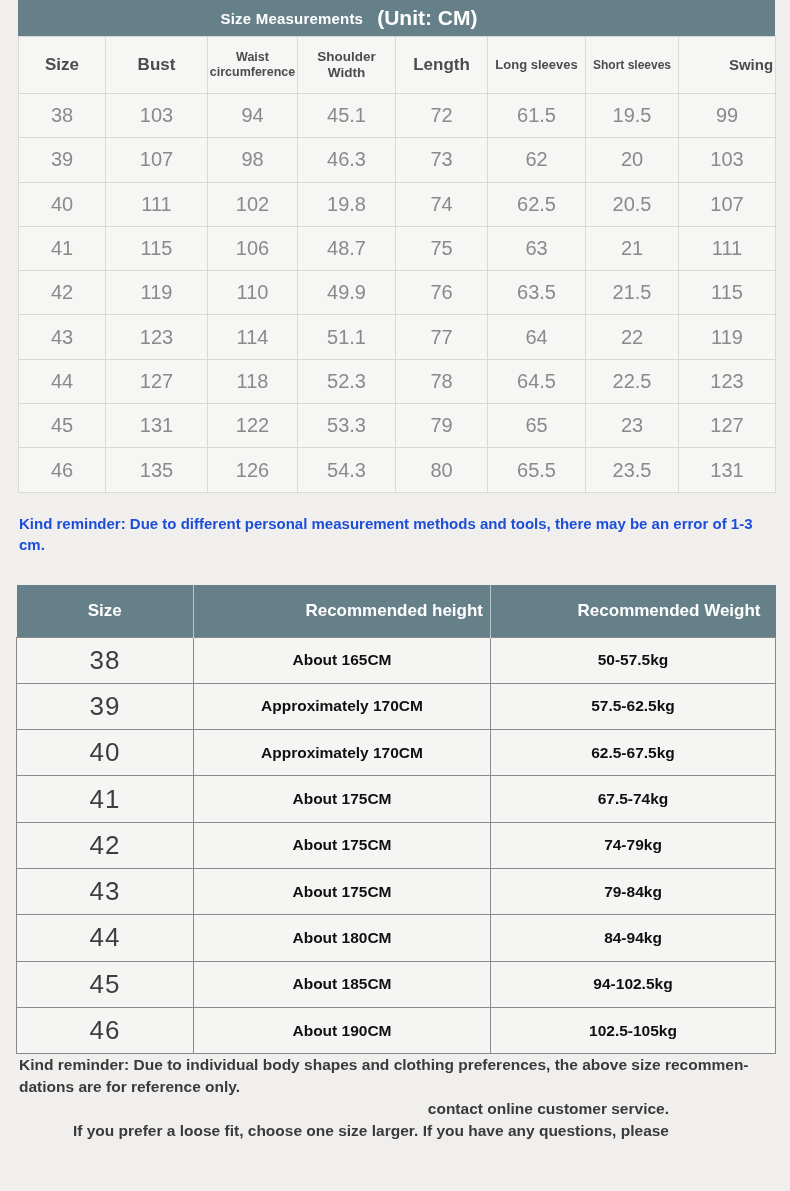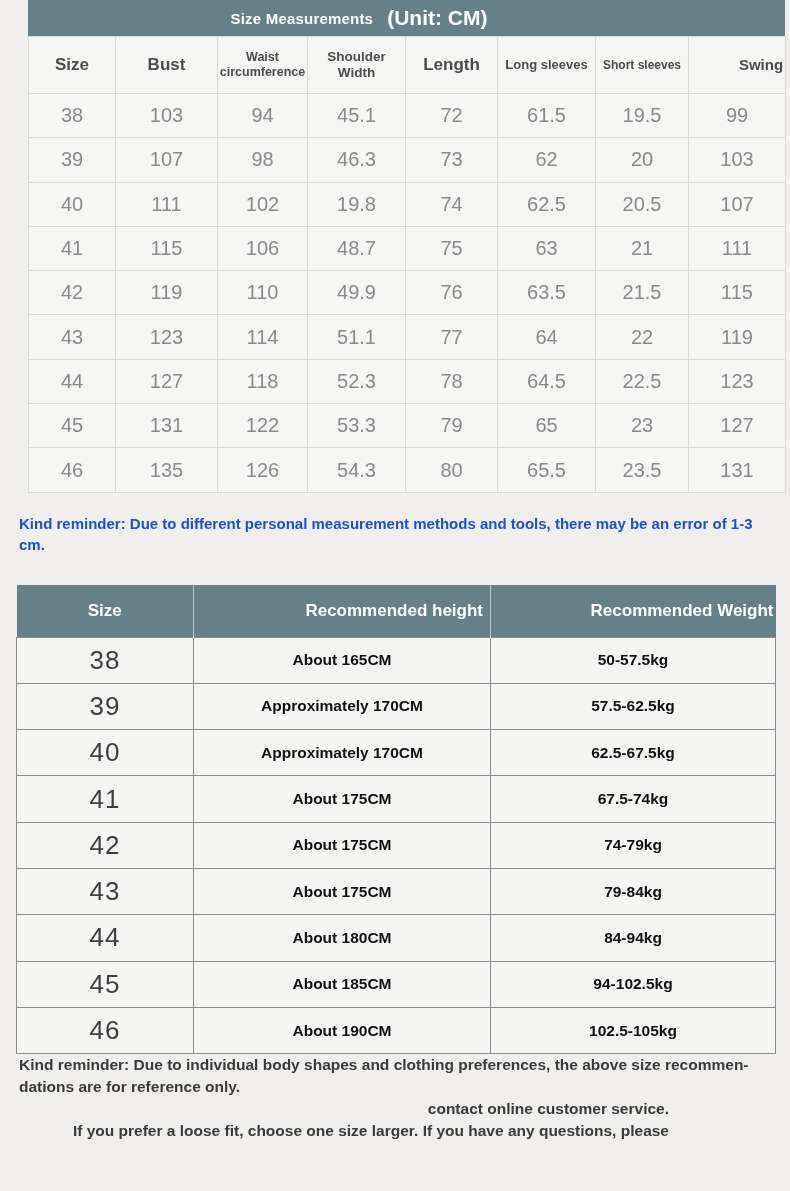--- a/index.html
+++ b/index.html
@@ -5,21 +5,21 @@
   :root { --accent: #66808a; }
   * { margin:0; padding:0; box-sizing:border-box; }
   html,body { background:#f0efed; }
   .page {
     position:relative; width:790px; height:1191px;
     background:#f0efed; overflow:hidden;
     font-family:"Liberation Sans", sans-serif;
   }
 
   
-  .mwrap { position:absolute; left:28px; top:0; width:757px; }
+  .mwrap { position:absolute; left:18px; top:0; width:757px; }
   .mtitle {
     height:36px; background:var(--accent); color:#fff;
     display:flex; align-items:center; justify-content:center;
     gap:14px; padding-right:95px;
   }
   .mtitle .t1 { font-size:15px; font-weight:700; letter-spacing:.2px; }
   .mtitle .t2 { font-size:21px; font-weight:700; }
 
   table.mt {
     width:100%; border-collapse:collapse; table-layout:fixed;
@@ -49,21 +49,21 @@
   
   .rwrap { position:absolute; left:16px; top:585px; width:759px; }
   table.rt { width:100%; border-collapse:collapse; table-layout:fixed; }
   table.rt thead th {
     background:var(--accent); color:#fff; height:52px;
     font-size:17px; font-weight:700; text-align:center; vertical-align:middle;
     border:none; border-left:1px solid rgba(255,255,255,.55);
   }
   table.rt thead th:first-child { border-left:none; }
   table.rt thead th.rh-height { text-align:right; padding-right:7px; }
-  table.rt thead th.rh-weight { text-align:right; padding-right:2px; }
+  table.rt thead th.rh-weight { text-align:right; padding-right:15px; }
   table.rt tbody td {
     border:1px solid #8a8a8a; background:#f5f5f4; text-align:center;
     vertical-align:middle; height:46.3px;
   }
   table.rt tbody td.size { font-size:26px; color:#3e3e3e; font-weight:400; letter-spacing:1px; }
   table.rt tbody td.val  { font-size:15.5px; font-weight:700; color:#101010; }
 
   
   .note2 {
     position:absolute; left:19px; top:1054px; width:755px;

